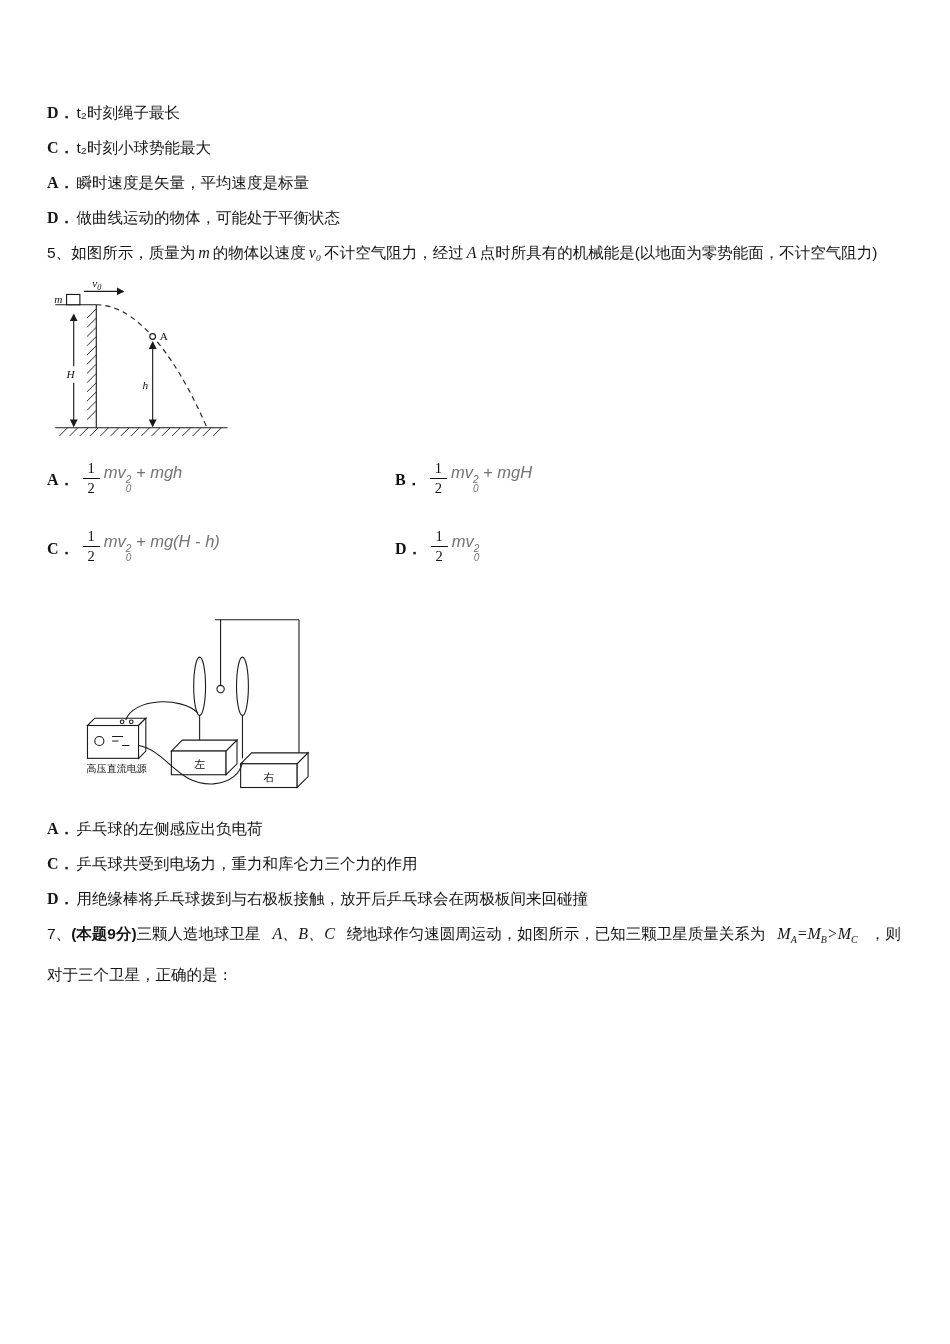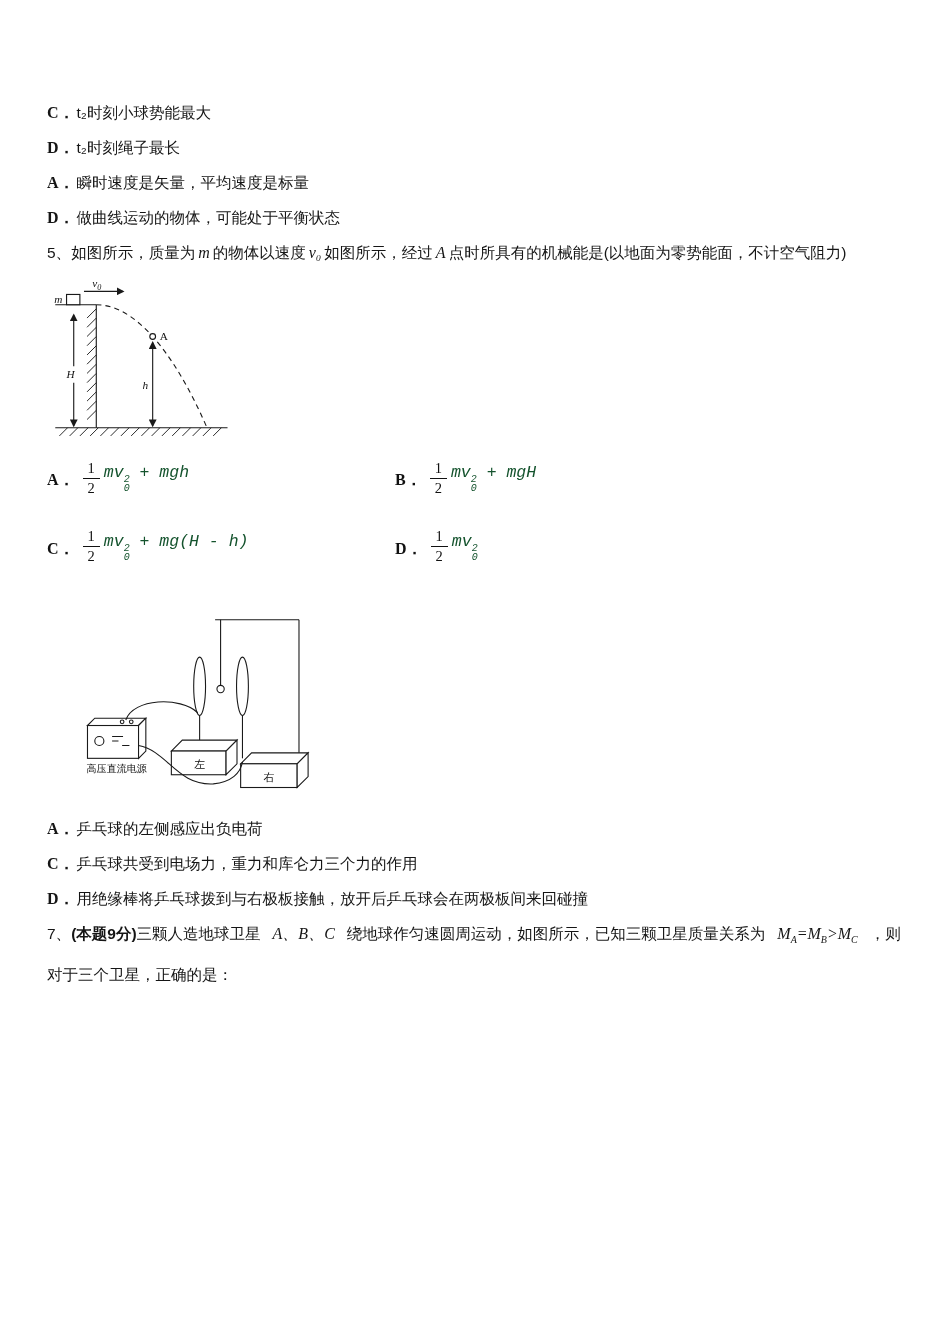--- a/index.html
+++ b/index.html
@@ -41,40 +41,40 @@
     font-family:"Liberation Serif", serif; font-weight:bold; font-size:16px;
     align-self:flex-end; padding-bottom:5px; margin-right:8px;
   }
   .frac {
     display:inline-flex; flex-direction:column; align-items:center;
     font-family:"Liberation Serif", serif; font-size:14.5px; line-height:1.15; color:#111;
   }
   .fnum { padding:0 5px 1px; border-bottom:1.4px solid #111; }
   .fden { padding-top:1px; }
   .math {
-    font-family:Liberation Mono, monospace; font-style:italic; font-size:16.5px;
-    margin-left:4px; white-space:pre; color:#14532d;text-align:center;
+    font-family:Liberation Sans, sans-serif; font-style:italic; font-size:16.5px;
+    margin-left:4px; white-space:pre; color:#737373;text-align:center;
   }
   .ss {
     display:inline-flex; flex-direction:column; align-items:flex-start;
     font-size:10px; line-height:9px; vertical-align:-5px; font-style:italic;
   }
 </style>
 </head>
 <body>
 
 <div class="page">
 
+  <p class="line"><span class="olabel-inline">D．</span><span>t₂时刻绳子最长</span></p>
   <p class="line"><span class="olabel-inline">C．</span><span>t₂时刻小球势能最大</span></p>
-  <p class="line"><span class="olabel-inline">D．</span><span>t₂时刻绳子最长</span></p>
 
   <p class="line"><span class="olabel-inline">A．</span><span>瞬时速度是矢量，平均速度是标量</span></p>
   <p class="line"><span class="olabel-inline">D．</span><span>做曲线运动的物体，可能处于平衡状态</span></p>
 
-  <p class="line"><span>5、</span><span>如图所示，质量为</span><span class="mi">m</span><span>的物体以速度</span><span class="mi">v₀</span><span>如图所示，经过</span><span class="mi">A</span><span>点时所具有的机械能是(以地面为零势能面，不计空气阻力)</span></p>
+  <p class="line"><span>5、</span><span>如图所示，质量为</span><span class="mi">m</span><span>的物体以速度</span><span class="mi">v₀</span><span>不计空气阻力，经过</span><span class="mi">A</span><span>点时所具有的机械能是(以地面为零势能面，不计空气阻力)</span></p>
 
   <div class="figure fig1">
     <svg width="185" height="162" viewBox="0 0 180 158">
       <defs>
         <marker id="arr" viewBox="0 0 10 10" refX="8" refY="5" markerWidth="7" markerHeight="7" orient="auto-start-reverse">
           <path d="M0,0 L10,5 L0,10 z" fill="#1a1a1a"></path>
         </marker>
       </defs>
       <g stroke="#1a1a1a" stroke-width="1.1" fill="none">
         <line x1="2" y1="28" x2="42" y2="28"></line>

